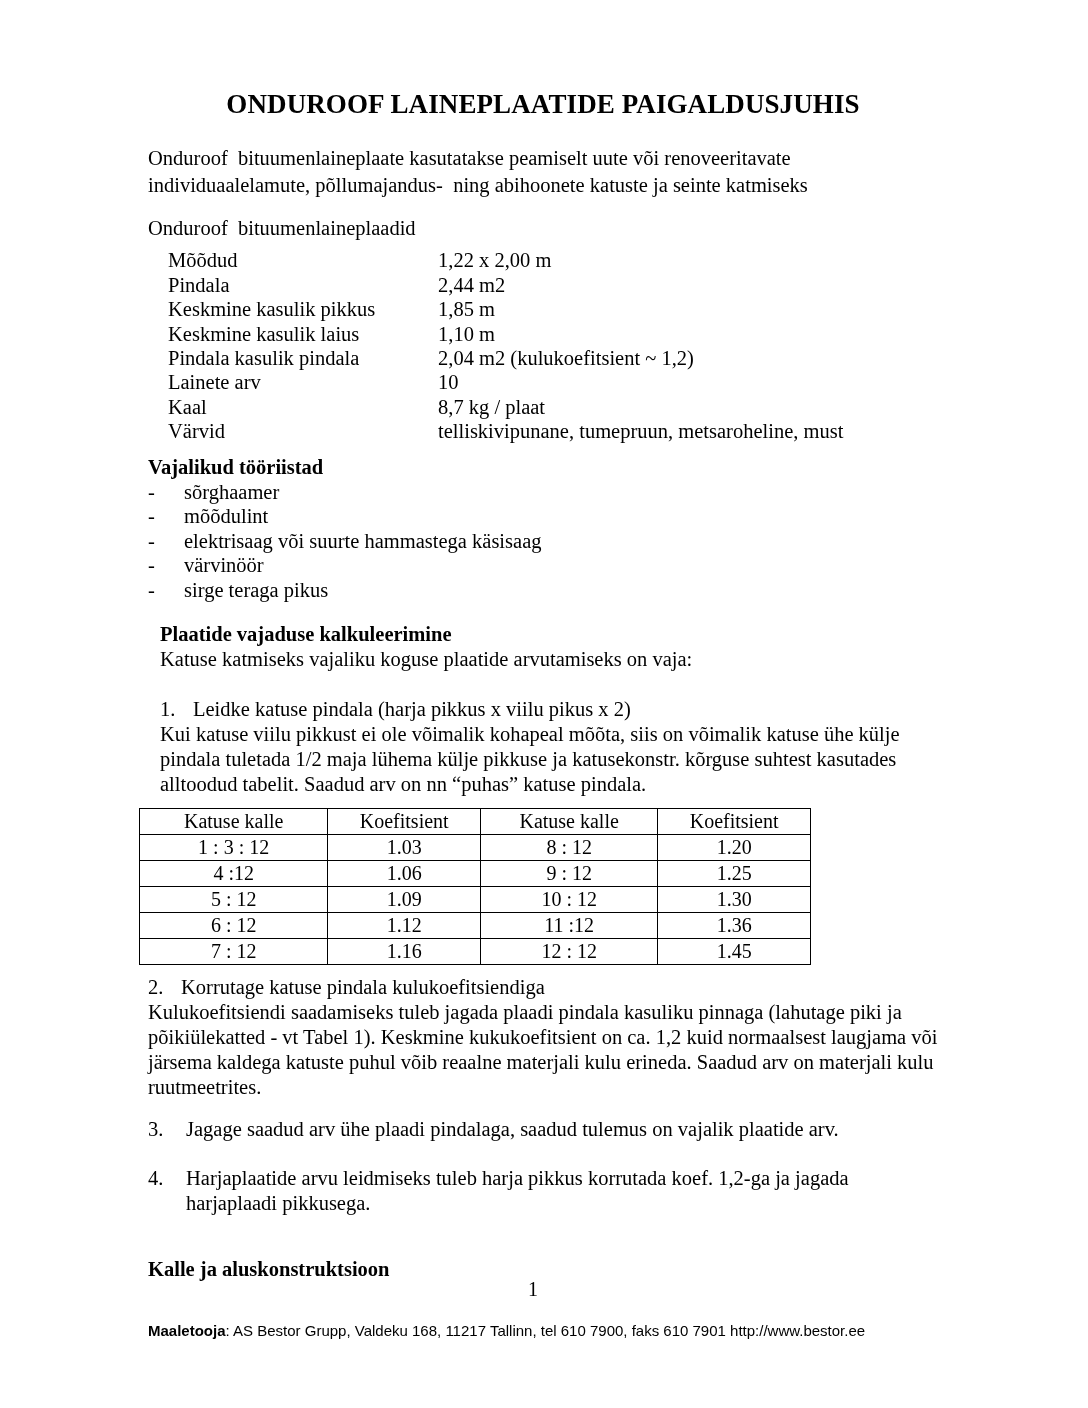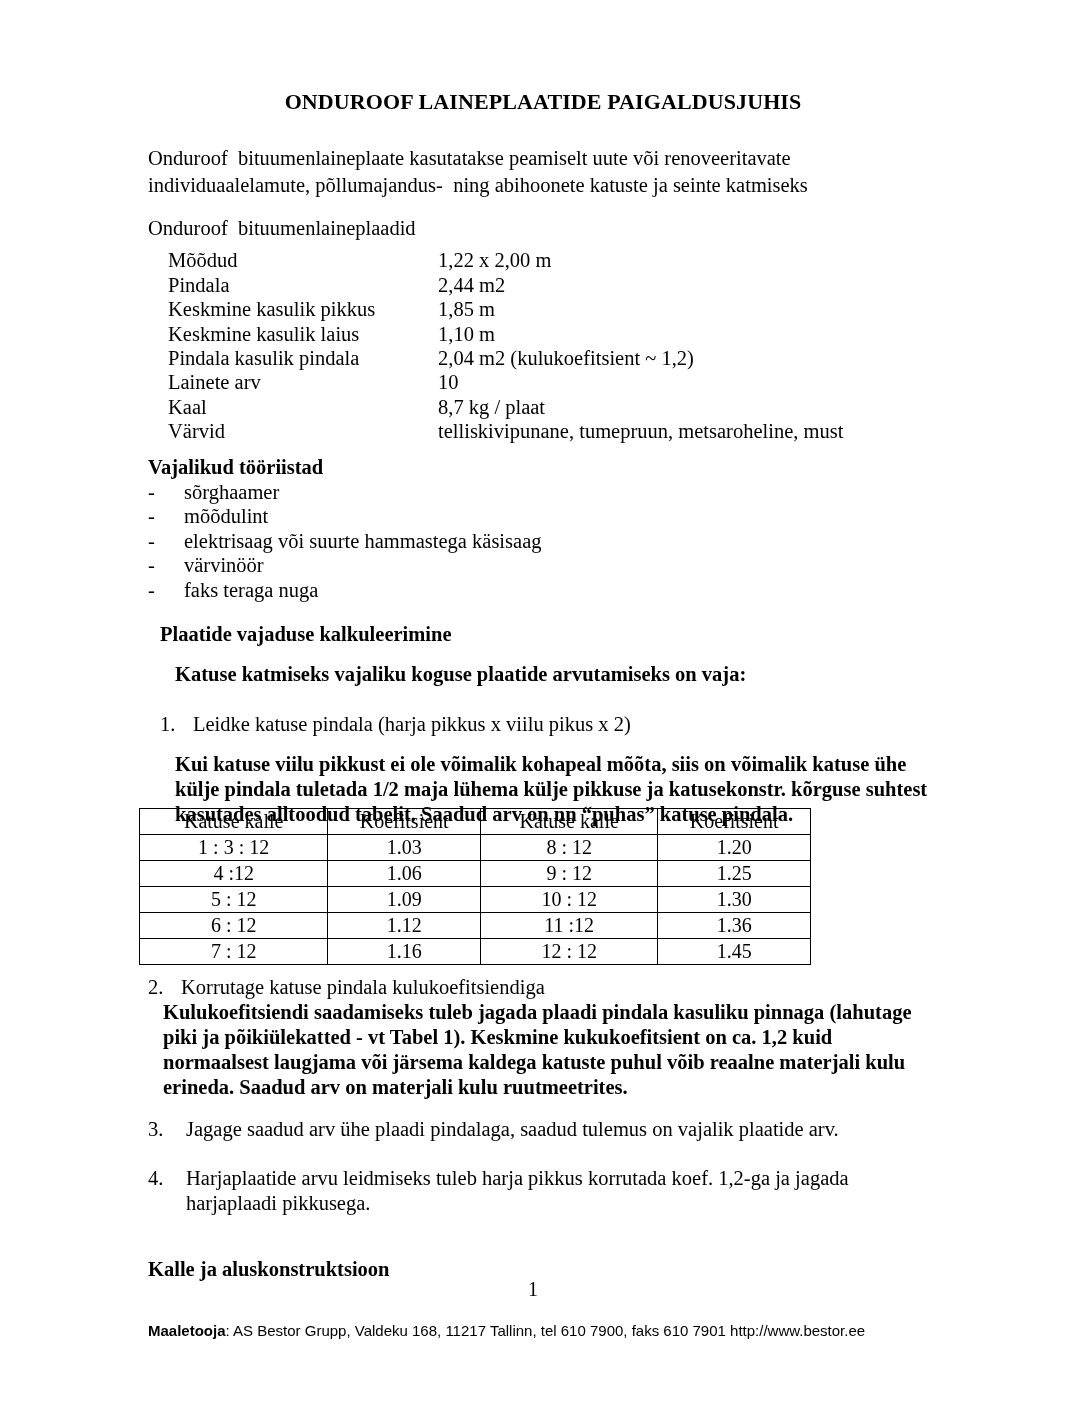--- a/index.html
+++ b/index.html
@@ -23,21 +23,21 @@
     padding: 0;
   }
   .content {
     position: absolute;
     left: 148px;
     top: 0;
     width: 790px;
   }
 
   h1.doc-title {
-    font-size: 22px;
+    font-size: 27px;
     font-weight: bold;
     text-align: center;
     margin: 0;
     padding: 0;
     position: absolute;
     top: 89px;
     left: 0;
     width: 790px;
     letter-spacing: 0.1px;
   }
@@ -111,22 +111,21 @@
     margin-top: 25px;
   }
   .step-num-line {
     display: flex;
   }
   .step-num {
     width: 33px;
     flex: 0 0 33px;
   }
   .para {
-    margin: 15px;
-    font-weight: bold;
+    margin: 0;
   }
 
   table.coef-table {
     position: absolute;
     top: 808px;
     left: -9px;
     border-collapse: collapse;
     width: 672px;
     font-size: 20px;
   }
@@ -275,21 +274,21 @@
       <div class="tool-row">
         <div class="tool-dash">-</div>
         <div>elektrisaag või suurte hammastega käsisaag</div>
       </div>
       <div class="tool-row">
         <div class="tool-dash">-</div>
         <div>värvinöör</div>
       </div>
       <div class="tool-row">
         <div class="tool-dash">-</div>
-        <div>faks teraga nuga</div>
+        <div>sirge teraga pikus</div>
       </div>
     </div>
 
     <div class="calc-block">
       <div class="sec-heading">Plaatide vajaduse kalkuleerimine</div>
       <div class="calc-lead para">Katuse katmiseks vajaliku koguse plaatide arvutamiseks on vaja:</div>
       <div class="calc-step1">
         <div class="step-num-line">
           <div class="step-num">1.</div>
           <div>Leidke katuse pindala (harja pikkus x viilu pikus x 2)</div>

